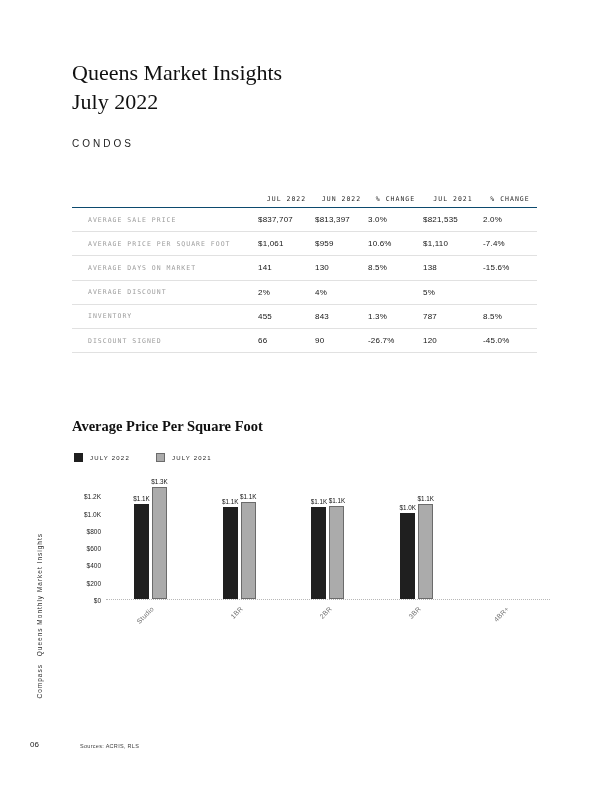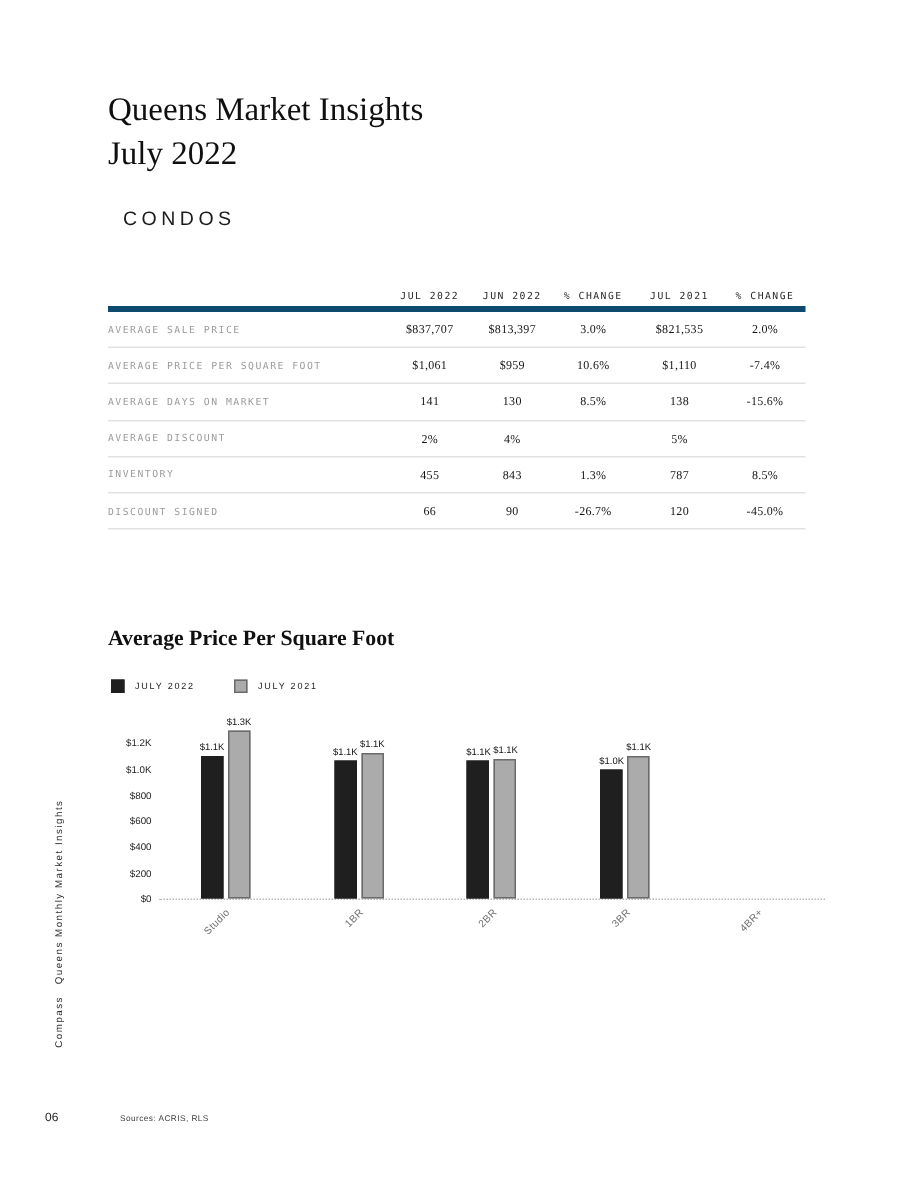--- a/index.html
+++ b/index.html
@@ -10,29 +10,29 @@
   .side-text { position:absolute; writing-mode:vertical-rl; transform:rotate(180deg);
                font-size:6.5px; letter-spacing:1px; color:#2b2b2b; white-space:nowrap; }
   #side-top { left:36px; top:533px; }
   #side-bottom { left:36px; top:664px; }
 
   .page-num { position:absolute; left:30px; top:740px; font-size:8px; color:#1a1a1a; }
   .sources  { position:absolute; left:80px; top:743px; font-size:5.5px; color:#3c3c3c; letter-spacing:0.3px; }
 
   .title { position:absolute; left:72px; top:58px; font-family:"Liberation Serif", serif;
            font-size:22px; line-height:29px; color:#101010; font-weight:500; }
-  .section-label { position:absolute; left:72px; top:138px; font-size:13px; letter-spacing:3px; color:#1c1c1c;margin-left:10px; }
+  .section-label { position:absolute; left:72px; top:138px; font-size:10px; letter-spacing:3px; color:#1c1c1c; }
 
   .market-table { position:absolute; left:72px; top:190px; width:465px; }
   .thead, .trow { display:grid; grid-template-columns:186px 57px 53px 55px 60px 54px; align-items:center; }
-  .thead { height:18px; border-bottom:4px solid #0c4a6e; }
+  .thead { height:18px; border-bottom:1px solid #0c4a6e; }
   .th { font-family:"DejaVu Sans Mono", monospace; font-size:6.5px; letter-spacing:1px; color:#2a2a2a; text-align:center; }
   .trow { height:24.2px; border-bottom:1px solid #e1e1e1; }
-  .tlabel { font-family:"DejaVu Sans Mono", monospace; font-size:6.5px; letter-spacing:1px; color:#9c9c9c; }
-  .tcell { font-size:8px; color:#151515; text-align:center; letter-spacing:0.2px;font-family:Liberation Serif, serif; }
+  .tlabel { font-family:"DejaVu Sans Mono", monospace; font-size:6.5px; letter-spacing:1px; color:#9c9c9c;margin-left:16px; }
+  .tcell { font-size:8px; color:#151515; letter-spacing:0.2px; }
 
   .chart-title { position:absolute; left:72px; top:418px; font-family:"Liberation Serif", serif;
                  font-size:14.5px; color:#101010; font-weight:600; }
   .legend { position:absolute; left:74px; top:453px; display:flex; gap:26px; }
   .legend-item { display:flex; align-items:center; gap:7px; }
   .swatch { width:9px; height:9px; display:inline-block; }
   .legend-label { font-size:6px; letter-spacing:1.2px; color:#1c1c1c; }
 
   .chart { position:absolute; left:72px; top:478px; width:478px; }
   .chart-inner { display:flex; }

